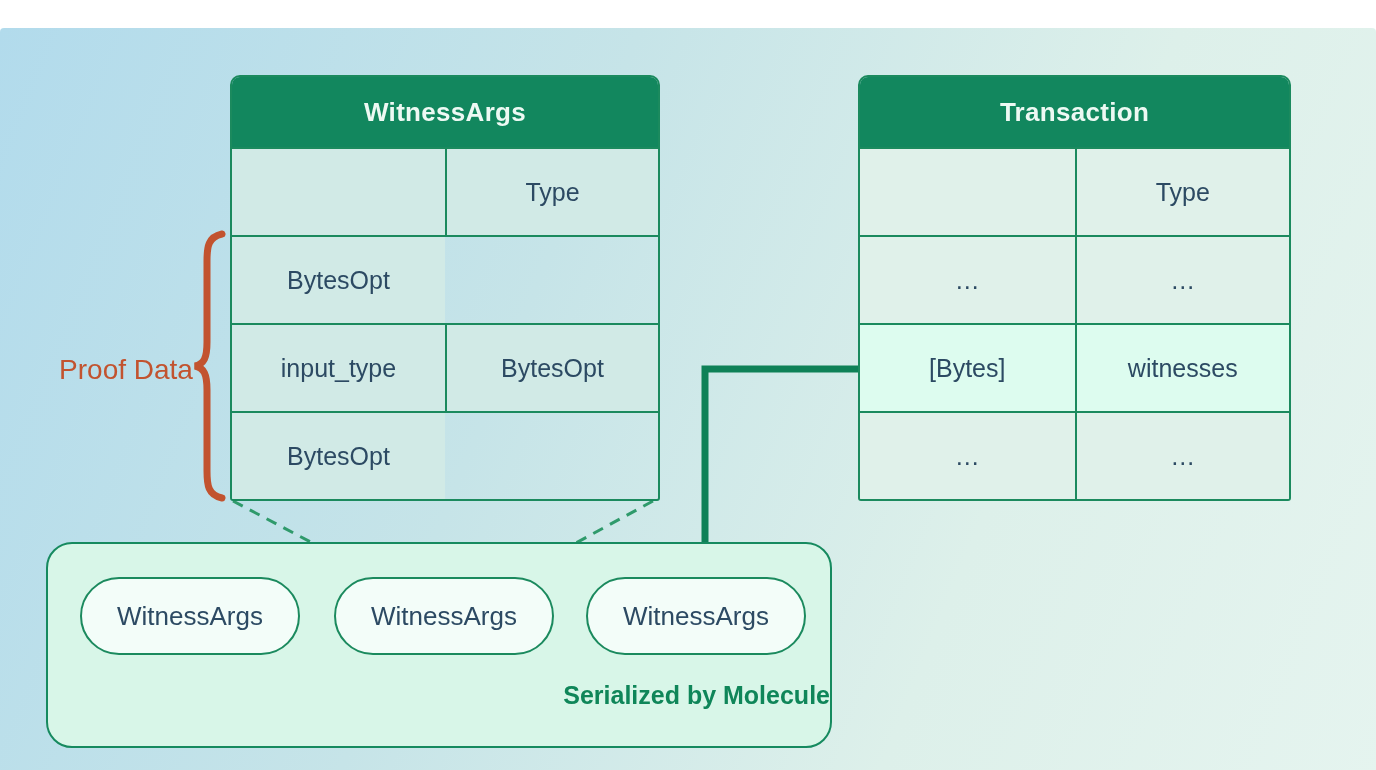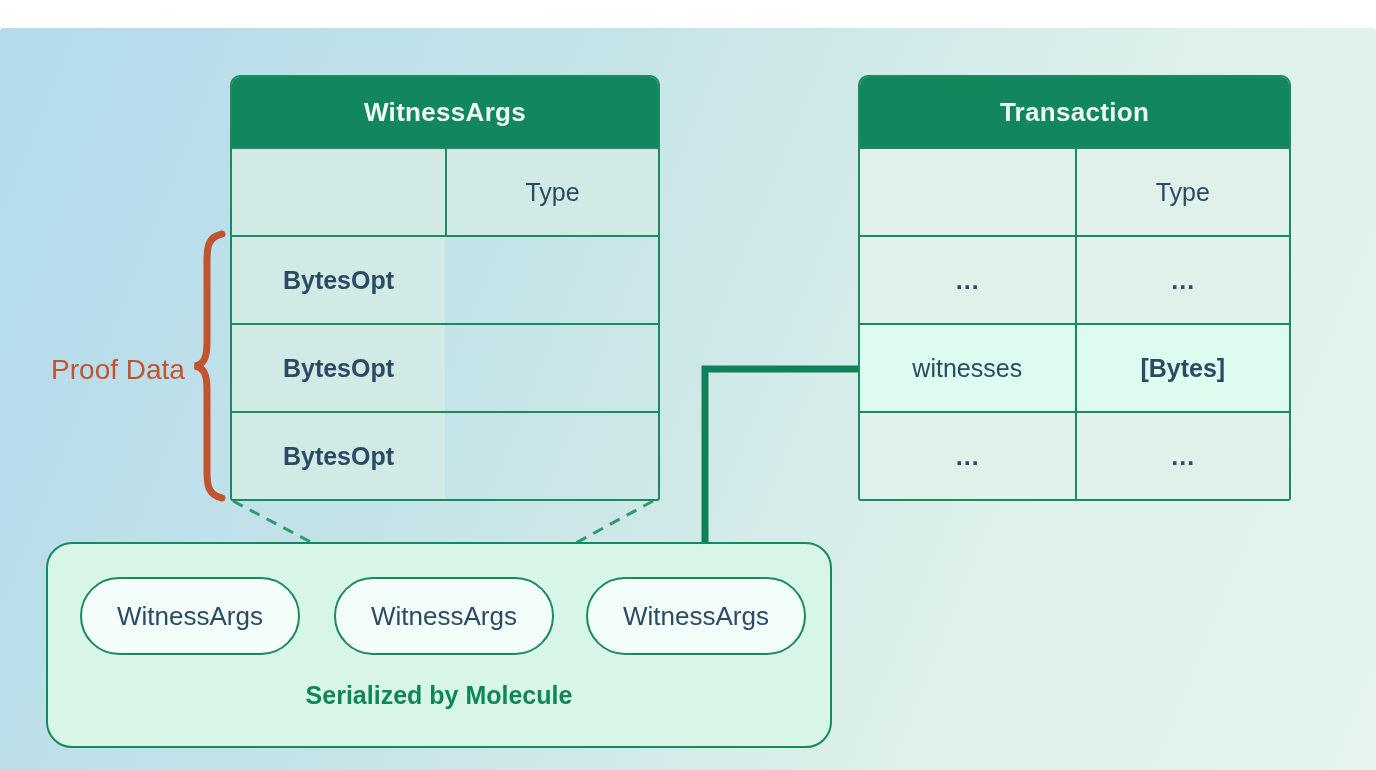--- a/index.html
+++ b/index.html
@@ -51,26 +51,26 @@
     display: flex;
     align-items: center;
     justify-content: center;
     font-size: 25px;
     color: #2c4a63;
   }
   .dtable .cell + .cell { border-left: 2px solid #1b8a5e; }
   .wa-table .cell { background: #d1eae6; }
   .tx-table .cell { background: #e0f1ea; }
   .tx-table .row-highlight .cell { background: #ddfcef; }
-  .cell.bold { font-weight: bold; }
+  .cell.bold { font-weight: normal; }
 
   
   .proof-label {
     position: absolute;
-    left: 48px;
+    left: 56px;
     top: 326px;
     width: 140px;
     text-align: center;
     font-size: 28px;
     color: #c2532f;
   }
   .brace-svg {
     position: absolute;
     left: 190px;
     top: 202px;
@@ -115,21 +115,21 @@
     color: #2c4a63;
   }
   .pill-1 { left: 32px; }
   .pill-2 { left: 286px; }
   .pill-3 { left: 538px; }
   .serial-caption {
     position: absolute;
     left: 0;
     top: 137px;
     width: 100%;
-    text-align: center;
+    text-align: right;
     font-size: 25px;
     font-weight: bold;
     color: #0f8659;
   }
 </style>
 </head>
 <body>
 
 <div class="canvas">
 
@@ -143,40 +143,41 @@
   <div class="dtable wa-table">
     <div class="hdr">WitnessArgs</div>
     <div class="row">
       <div class="cell"></div>
       <div class="cell">Type</div>
     </div>
     <div class="row">
       <div class="cell bold">BytesOpt</div>
     </div>
     <div class="row">
+      <div class="cell">input_type</div>
       <div class="cell bold">BytesOpt</div>
     </div>
     <div class="row">
       <div class="cell bold">BytesOpt</div>
     </div>
   </div>
 
   <div class="dtable tx-table">
     <div class="hdr">Transaction</div>
     <div class="row">
       <div class="cell"></div>
       <div class="cell">Type</div>
     </div>
     <div class="row">
       <div class="cell bold">…</div>
       <div class="cell bold">…</div>
     </div>
     <div class="row row-highlight">
+      <div class="cell bold">[Bytes]</div>
       <div class="cell">witnesses</div>
-      <div class="cell bold">[Bytes]</div>
     </div>
     <div class="row">
       <div class="cell bold">…</div>
       <div class="cell bold">…</div>
     </div>
   </div>
 
   <div class="proof-label">Proof Data</div>
   <svg class="brace-svg" viewBox="0 0 40 272">
     <path d="M 32 4 C 18 7, 17 17, 17 31 L 17 112 C 17 128, 14 134, 5 136

